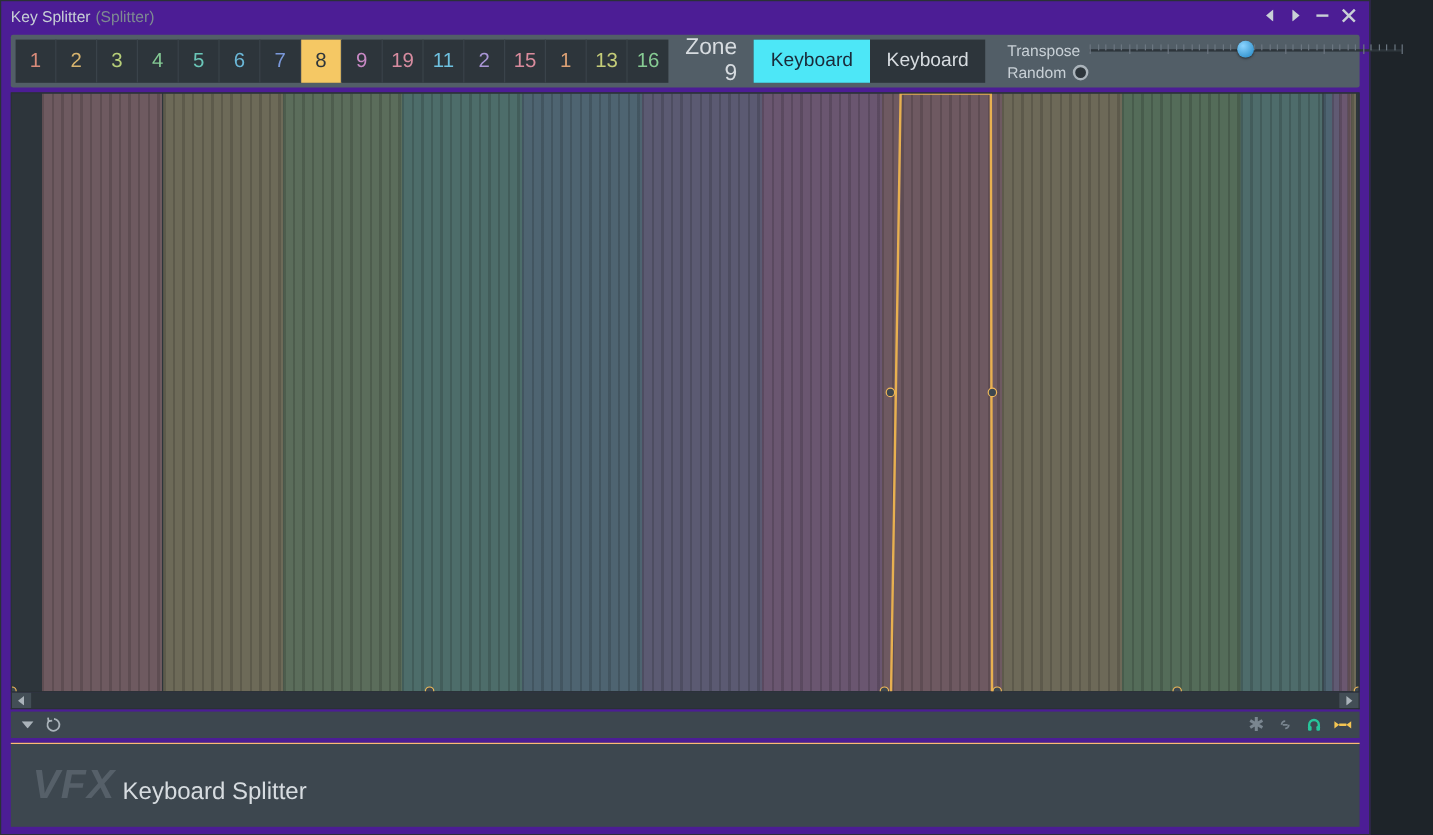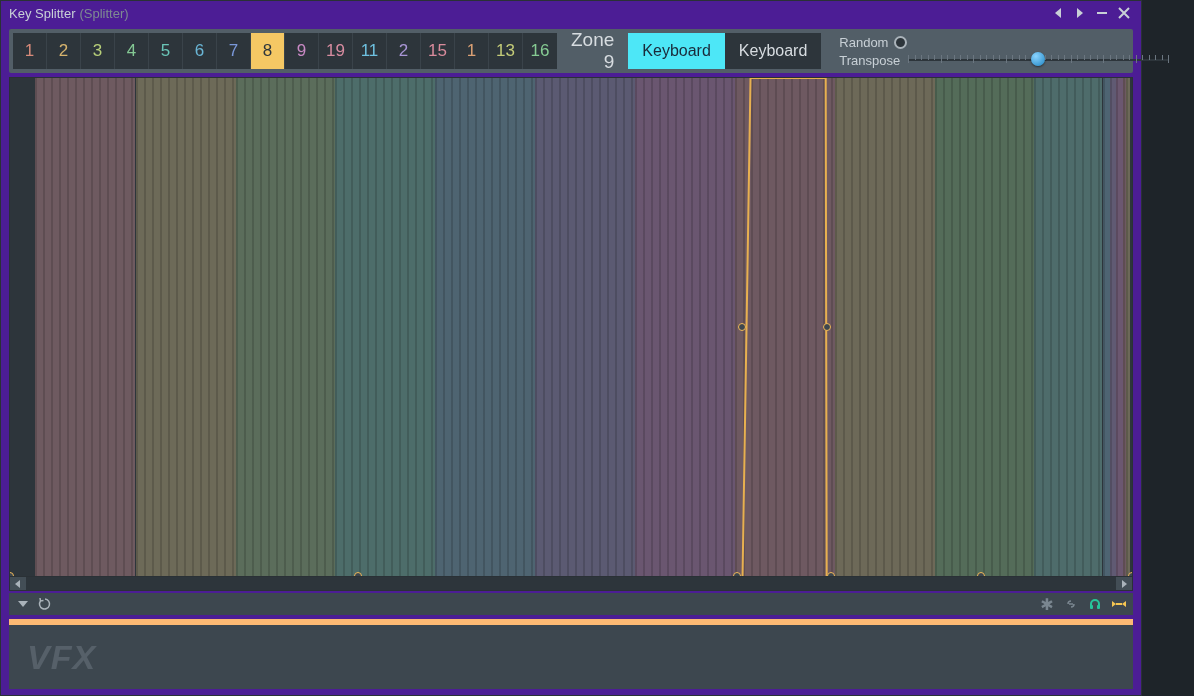--- a/index.html
+++ b/index.html
@@ -43,21 +43,21 @@
 
   .scroll-row { height:14px; background:#3d474f; border:1px solid #2a3136; border-top:none; display:flex; align-items:stretch; }
   .scroll-arrow { width:16px; display:flex; align-items:center; justify-content:center; color:#aab3ba; cursor:pointer; background:#434e56;}
   .scroll-track { flex:1; background:#2d353b; position:relative; }
 
   .statusbar { height:22px; margin:2px 8px 0 8px; background:#3d474f; display:flex; align-items:center; padding:0 4px; color:#aab3ba; }
   .status-icon { width:20px; height:20px; display:flex; align-items:center; justify-content:center; cursor:pointer; margin-right:2px; }
   .status-right { margin-left:auto; display:flex; }
   .status-right .status-icon { margin-left:4px; margin-right:0; }
 
-  .footer { height:70px; background:#3d474f; margin:4px 8px 6px 8px; display:flex; align-items:center; padding:0 18px; border-top:6px solid #fdba74;}
+  .footer { height:70px; background:#3d474f; margin:4px 8px 6px 8px; display:flex; align-items:center; padding:0 18px; border-top:1px solid #fdba74;}
   .vfx { font-size:34px; font-weight:700; font-style:italic; color:#566069; margin-right:6px; letter-spacing:1px;}
   .footer-label { font-size:20px; color:#d7dce0; position:relative; top:6px;}
   .footer-btn { margin-left:auto; background:#4b555e; color:#d7dce0; padding:10px 18px; font-size:16px; border-radius:6px; cursor:pointer; }
 </style>
 </head>
 <body>
 
 <div class="window">
 
   <div class="titlebar">
@@ -106,24 +106,20 @@
         <div class="zone-btn" style="color: rgb(134, 203, 147);">16</div>
       </div>
     <div class="zone-label">Zone 9</div>
 
     <div class="mode-buttons">
       <div class="mode-btn active">Keyboard</div>
       <div class="mode-btn">Keyboard</div>
     </div>
 
     <div class="transpose-block">
-      <div class="row">
-        <span>Random</span>
-        <span class="radio"></span>
-      </div>
       <div class="row">
         <span>Transpose</span>
         <div class="slider-wrap">
           <div class="slider-track"></div>
           <div class="slider-ticks" id="slider-ticks">
               <div class="slider-tick" style="left: 0%;"></div>
               <div class="slider-tick" style="left: 2.5%; height: 5px;"></div>
               <div class="slider-tick" style="left: 5%; height: 5px;"></div>
               <div class="slider-tick" style="left: 7.5%; height: 5px;"></div>
               <div class="slider-tick" style="left: 10%; height: 5px;"></div>
@@ -160,20 +156,24 @@
               <div class="slider-tick" style="left: 87.5%;"></div>
               <div class="slider-tick" style="left: 90%; height: 5px;"></div>
               <div class="slider-tick" style="left: 92.5%; height: 5px;"></div>
               <div class="slider-tick" style="left: 95%; height: 5px;"></div>
               <div class="slider-tick" style="left: 97.5%; height: 5px;"></div>
               <div class="slider-tick" style="left: 100%;"></div>
             </div>
           <div class="slider-thumb" id="slider-thumb" style="left: 50%;"></div>
         </div>
       </div>
+      <div class="row">
+        <span>Random</span>
+        <span class="radio"></span>
+      </div>
     </div>
   </div>
 
   <div class="viz-outer">
     <div class="viz">
       <div class="stripes" id="stripes">
           <div class="stripe" style="left: 2.2%; width: 8.9%; background: rgb(110, 90, 96);">
             <div class="inner"></div>
           </div>
           <div class="stripe" style="left: 11.2%; width: 8.9%; background: rgb(109, 106, 88);">
@@ -280,14 +280,15 @@
       <span class="status-icon">
           <svg width="16" height="12">
             <path d="M5 6 L1 3 L1 9 Z M11 6 L15 3 L15 9 Z M5 5 h6 v2 h-6 Z" fill="#f4c552"></path>
           </svg>
         </span>
     </div>
   </div>
 
   <div class="footer">
     <span class="vfx">VFX</span>
+    <span class="footer-label">Keyboard Splitter</span>
   </div>
 </div>
 
 </body></html>

